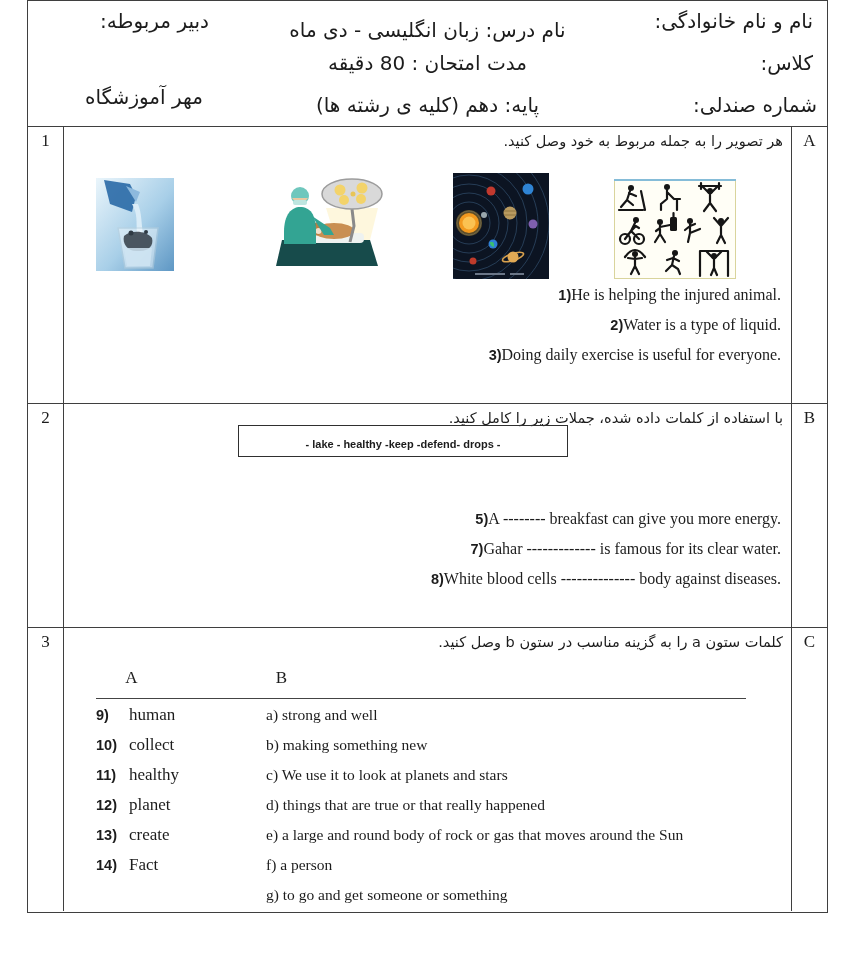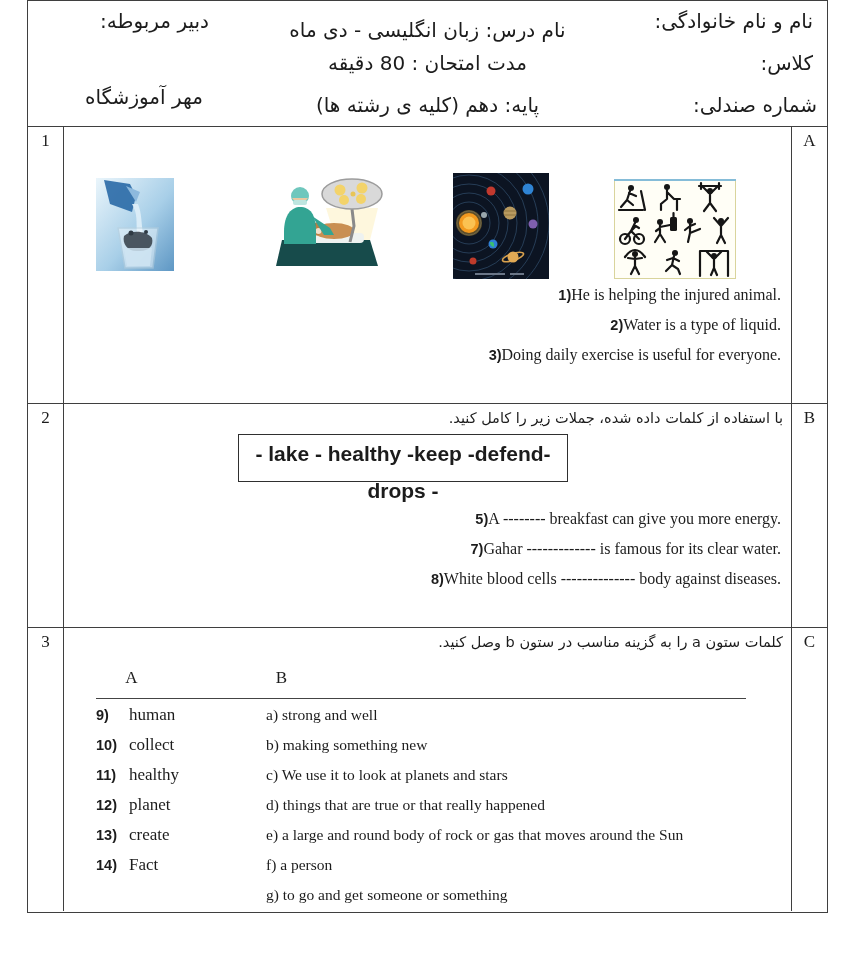--- a/index.html
+++ b/index.html
@@ -18,23 +18,23 @@
         text-align:center;padding-top:4px;font-size:17px;}
   .letter-cell{width:36px;border-left:1.5px solid #3f3f3f;box-sizing:border-box;
         text-align:center;padding-top:4px;font-size:17px;}
   .content-cell{position:relative;flex:1;}
   .instruction{position:absolute;top:6px;right:8px;left:8px;text-align:right;}
   .img-abs{position:absolute;}
   .sent-list{position:absolute;left:32px;right:10px;text-align:right;}
   .sent-line{height:30px;line-height:30px;font-size:16px;white-space:nowrap;}
   .sent-num{display:inline-block;width:27px;font-family:"Liberation Sans",sans-serif;
         font-weight:bold;font-size:14.5px;}
-  .word-box{position:absolute;left:174px;top:30px;width:330px;height:48px;
+  .word-box{position:absolute;left:174px;top:21px;width:330px;height:32px;
         border:1.5px solid #2f2f2f;box-sizing:border-box;text-align:center;line-height:37px;
-        font-family:"Liberation Sans",sans-serif;font-weight:bold;font-size:21px;}
+        font-family:"Liberation Sans",sans-serif;font-weight:bold;font-size:11px;}
   .col-hdr{position:absolute;top:40px;width:25px;text-align:center;font-size:17px;}
   .match-rule{position:absolute;left:32px;top:70px;width:650px;height:1.2px;background:#444;}
   .match-list{position:absolute;left:0;right:0;top:72px;}
   .match-row{position:relative;height:30px;line-height:30px;white-space:nowrap;}
   .m-num{position:absolute;left:32px;font-family:"Liberation Sans",sans-serif;
         font-weight:bold;font-size:14.5px;}
   .m-word{position:absolute;left:65px;font-family:Liberation Serif, serif;font-size:17px;}
   .m-def{position:absolute;left:202px;font-size:15.5px;}
 </style>
 </head>
@@ -52,20 +52,21 @@
       <div class="h-abs fa h-center" style="top:50px;">مدت امتحان : 80 دقیقه</div>
       <div class="h-abs fa h-center" style="top:92px;">پایه: دهم (کلیه ی رشته ها)</div>
 
       <div class="h-abs fa" style="top:8px;left:72px;">دبیر مربوطه:</div>
       <div class="h-abs fa" style="top:84px;left:57px;">مهر آموزشگاه</div>
     </div>
 
     <div class="row" style="height:277px;">
       <div class="num-cell">1</div>
       <div class="content-cell">
+        <div class="instruction fa">هر تصویر را به جمله مربوط به خود وصل کنید.</div>
 
         <svg class="img-abs" style="left:32px;top:51px;" width="78" height="93" viewBox="0 0 78 93">
           <defs>
             <linearGradient id="wg" x1="0" y1="0" x2="1" y2="1">
               <stop offset="0" stop-color="#eaf5fb"></stop>
                 <stop offset="0.55" stop-color="#a8cfe8"></stop>
                 <stop offset="1" stop-color="#5e97c4"></stop>
             </linearGradient>
           </defs>
           <rect width="78" height="93" fill="url(#wg)"></rect>

